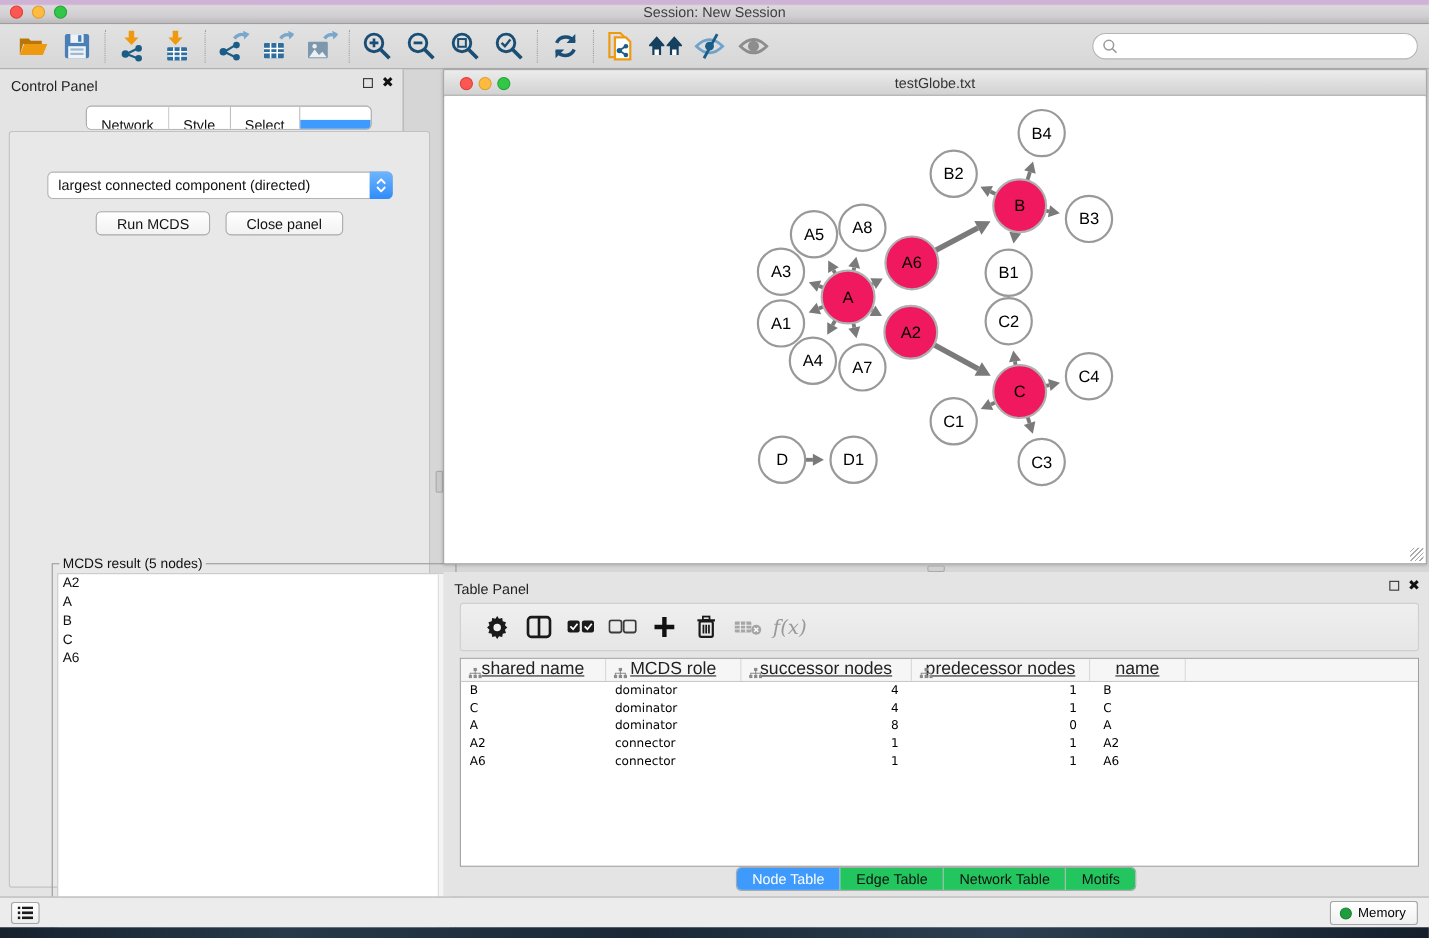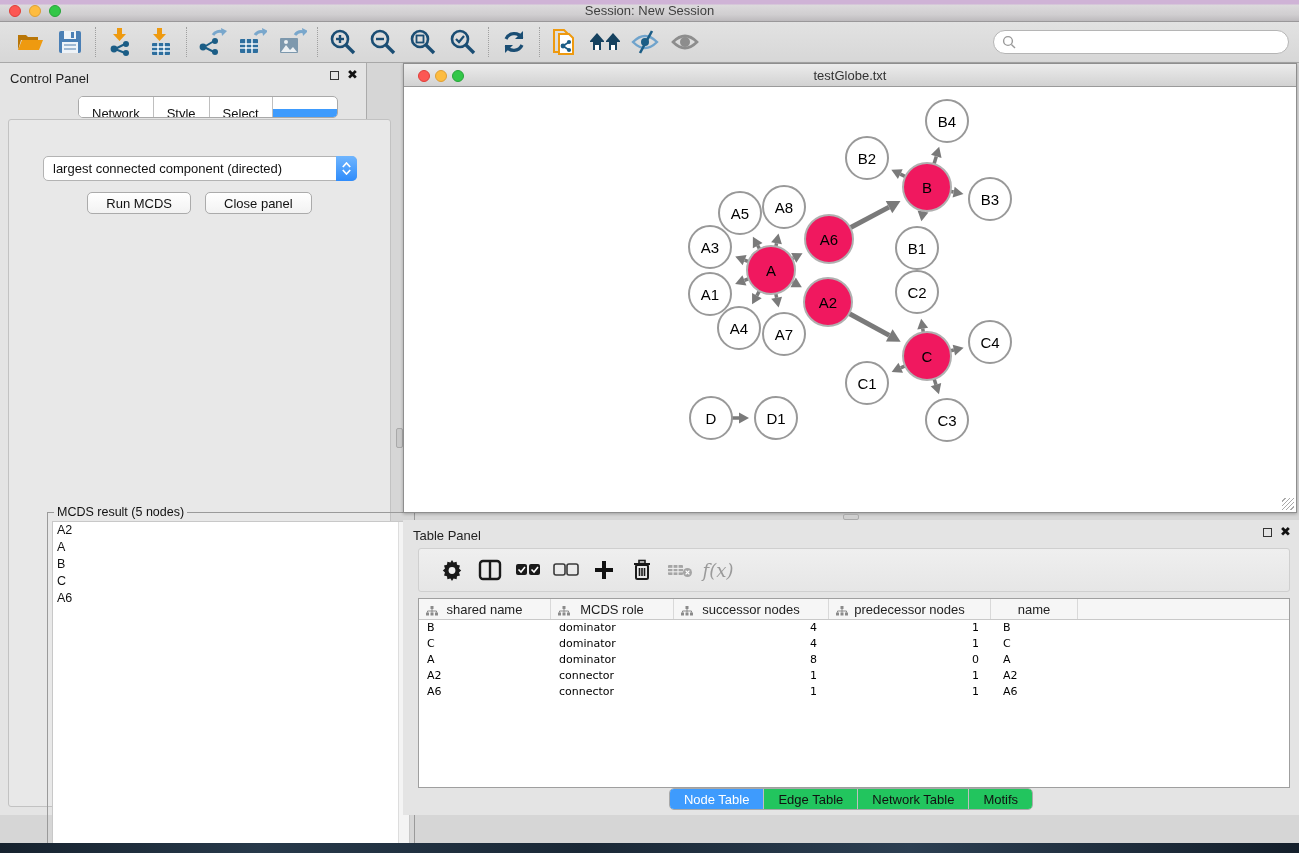--- a/index.html
+++ b/index.html
@@ -84,21 +84,21 @@
   
   .tpanel { position:absolute; left:403px; top:520px; width:896px; height:295px; background:#e4e4e4; }
   .tp-toolbar { position:absolute; left:15px; top:28px; right:9px; height:44px;
     background:linear-gradient(#efefef,#e6e6e6); border:1px solid #cfcfcf; border-radius:3px;
     display:flex; align-items:center; gap:0; padding-left:14px; }
   .tp-btn { width:38px; height:36px; display:flex; align-items:center; justify-content:center; }
   .fx { font-family:"DejaVu Serif","Liberation Serif",serif; font-style:italic; font-size:18px; color:#9a9a9a; }
   .ttable { position:absolute; left:15px; top:78px; right:9px; height:190px; background:#fff; border:1px solid #9f9f9f; }
   .thead { display:flex; height:21px; background:#f6f6f6; border-bottom:1px solid #c9c9c9; }
   .th { position:relative; display:flex; align-items:center; justify-content:center;
-    font-size:13px; color:#222; border-right:1px solid #d9d9d9; }
+    font-size:16px; color:#222; border-right:1px solid #d9d9d9;text-decoration:underline; }
   .th .hicon { position:absolute; left:7px; top:5px; }
   .tr { display:flex; height:15.8px; align-items:center; }
   .td { font-size:11px; color:#000; font-family:"DejaVu Sans","Liberation Sans",sans-serif; }
   .td.l { text-align:left; } .td.r { text-align:right; }
 
   .bottom-tabs { position:absolute; left:0; right:0; top:268px; display:flex; justify-content:center; }
   .btabs { display:flex; border:1px solid #a9a9a9; border-radius:5px; overflow:hidden; background:#fff; height:22px; }
   .btab { padding:0 14px; display:flex; align-items:center; font-size:13px; color:#111; border-right:1px solid #bfbfbf; background:#22c55e; }
   .btab:last-child { border-right:none; }
   .btab.active { background:#3e9bfd; color:#fff; }
@@ -619,15 +619,33 @@
     <div class="bottom-tabs">
       <div class="btabs" id="bottom-tabs">
           <div class="btab active">Node Table</div>
           <div class="btab">Edge Table</div>
           <div class="btab">Network Table</div>
           <div class="btab">Motifs</div>
         </div>
     </div>
   </div>
 
+  <div class="statusbar">
+    <div class="list-btn">
+      <svg width="14" height="12" viewBox="0 0 14 12">
+          <g fill="#1a1a1a">
+            <rect x="0" y="0" width="2.4" height="2.4"></rect>
+            <rect x="4" y="0" width="10" height="2.4"></rect>
+            <rect x="0" y="4.6" width="2.4" height="2.4"></rect>
+            <rect x="4" y="4.6" width="10" height="2.4"></rect>
+            <rect x="0" y="9.2" width="2.4" height="2.4"></rect>
+            <rect x="4" y="9.2" width="10" height="2.4"></rect>
+          </g>
+        </svg>
+    </div>
+    <div class="mem-btn">
+      <span class="mem-dot"></span>
+      <span>Memory</span>
+    </div>
+  </div>
 
   <div class="desktop-strip"></div>
 </div>
 
 </body></html>

